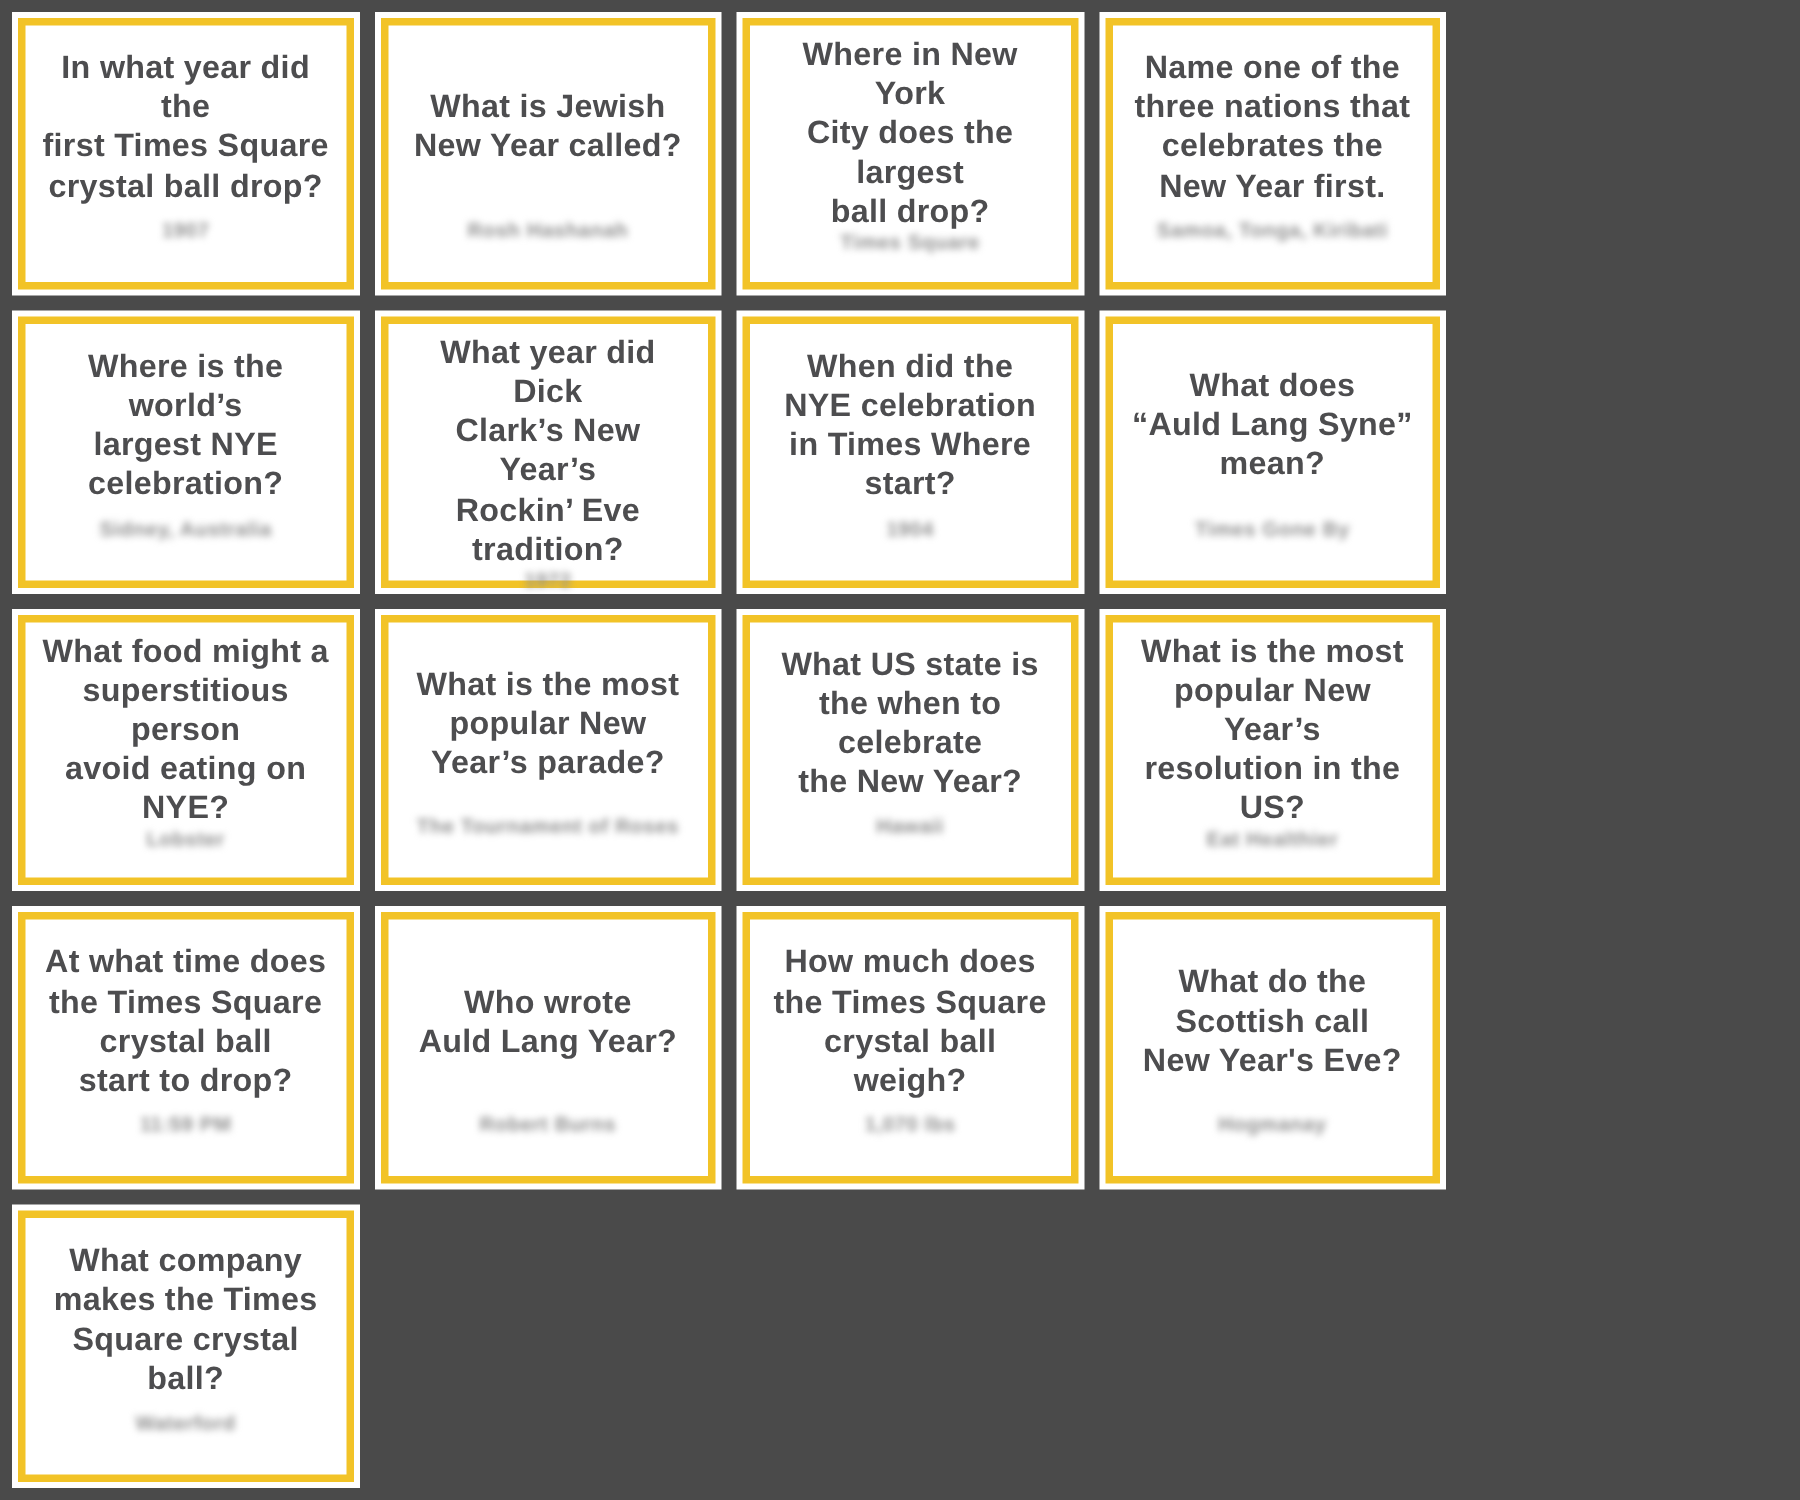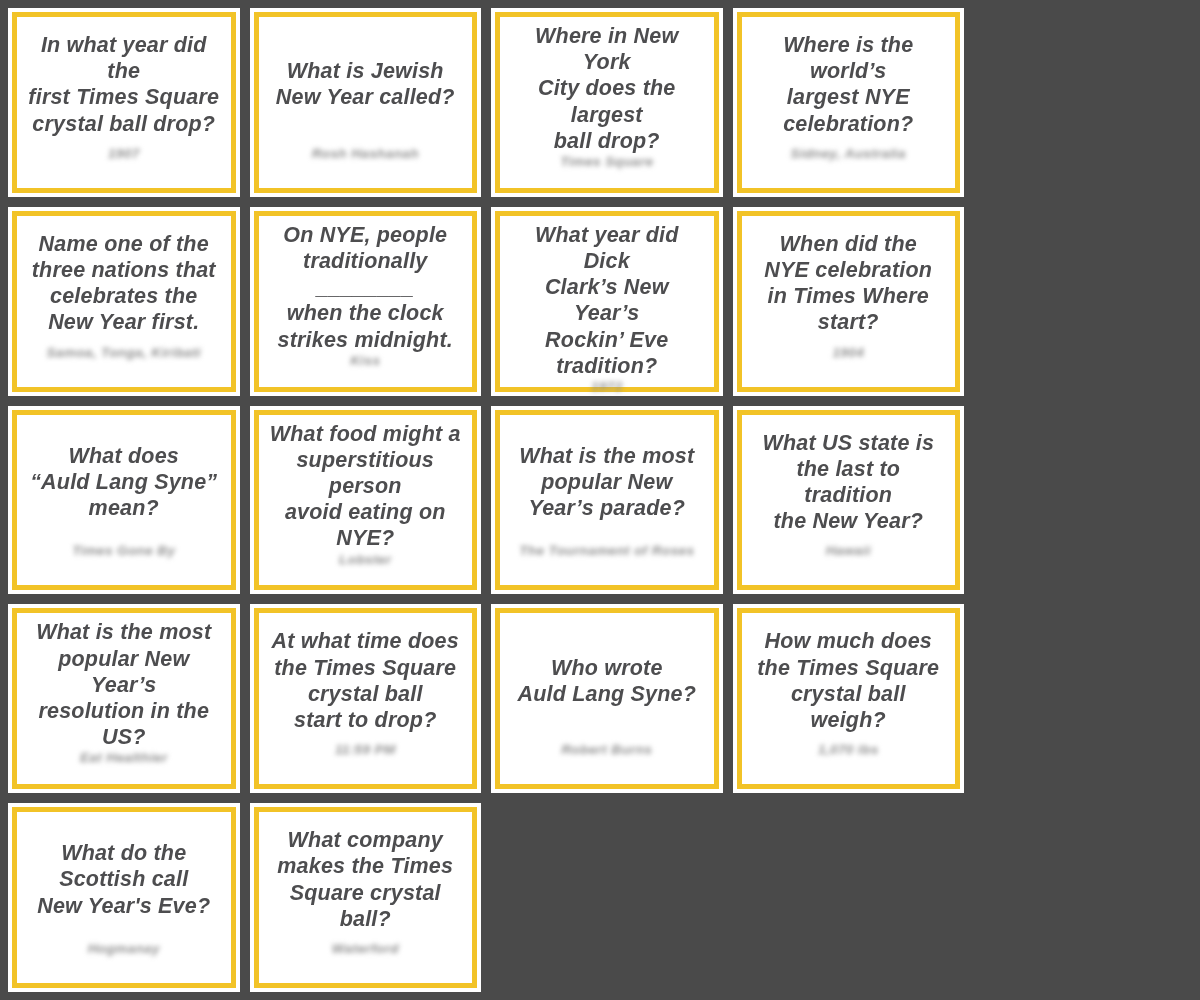--- a/index.html
+++ b/index.html
@@ -16,21 +16,20 @@
     font-family: "Liberation Sans", "DejaVu Sans", sans-serif;
     overflow: hidden;
   }
   .sheet {
     width: 972px; height: 1000px;
     display: grid;
     grid-template-columns: repeat(4, 1fr);
     grid-template-rows: repeat(5, 1fr);
     gap: 10px;
     padding: 8px;
-    font-style: italic;
   }
   .card {
     background: var(--card-bg);
     padding: 4px;
     overflow: hidden;
   }
   .card-frame {
     width: 100%; height: 100%;
     border: 5px solid var(--border-yellow);
     background: var(--card-bg);
@@ -89,46 +88,37 @@
       <div class="question">Where in New York
 City does the largest
 ball drop?</div>
       <div class="answer">Times Square</div>
     </div>
   </div>
 
 
   <div class="card">
     <div class="card-frame">
-      <div class="question">Where is the world’s
-largest NYE
-celebration?</div>
-      <div class="answer">Sidney, Australia</div>
-    </div>
-  </div>
-
-  <div class="card">
-    <div class="card-frame">
       <div class="question">Name one of the
 three nations that
 celebrates the
 New Year first.</div>
       <div class="answer">Samoa, Tonga, Kiribati</div>
     </div>
   </div>
 
   <div class="card">
     <div class="card-frame">
-      <div class="question">On NYE, people
-traditionally ________
-when the clock
-strikes midnight.</div>
-      <div class="answer">Kiss</div>
-    </div>
-  </div>
+      <div class="question">Where is the world’s
+largest NYE
+celebration?</div>
+      <div class="answer">Sidney, Australia</div>
+    </div>
+  </div>
+
 
   <div class="card">
     <div class="card-frame">
       <div class="question">What year did Dick
 Clark’s New Year’s
 Rockin’ Eve
 tradition?</div>
       <div class="answer">1972</div>
     </div>
   </div>
@@ -166,21 +156,21 @@
       <div class="question">What is the most
 popular New
 Year’s parade?</div>
       <div class="answer">The Tournament of Roses</div>
     </div>
   </div>
 
   <div class="card">
     <div class="card-frame">
       <div class="question">What US state is
-the last to tradition
+the when to celebrate
 the New Year?</div>
       <div class="answer">Hawaii</div>
     </div>
   </div>
 
   <div class="card">
     <div class="card-frame">
       <div class="question">What is the most
 popular New Year’s
 resolution in the US?</div>
@@ -194,21 +184,21 @@
 the Times Square
 crystal ball
 start to drop?</div>
       <div class="answer">11:59 PM</div>
     </div>
   </div>
 
   <div class="card">
     <div class="card-frame">
       <div class="question">Who wrote
-Auld Lang Syne?</div>
+Auld Lang Year?</div>
       <div class="answer">Robert Burns</div>
     </div>
   </div>
 
   <div class="card">
     <div class="card-frame">
       <div class="question">How much does
 the Times Square
 crystal ball weigh?</div>
       <div class="answer">1,070 lbs</div>

